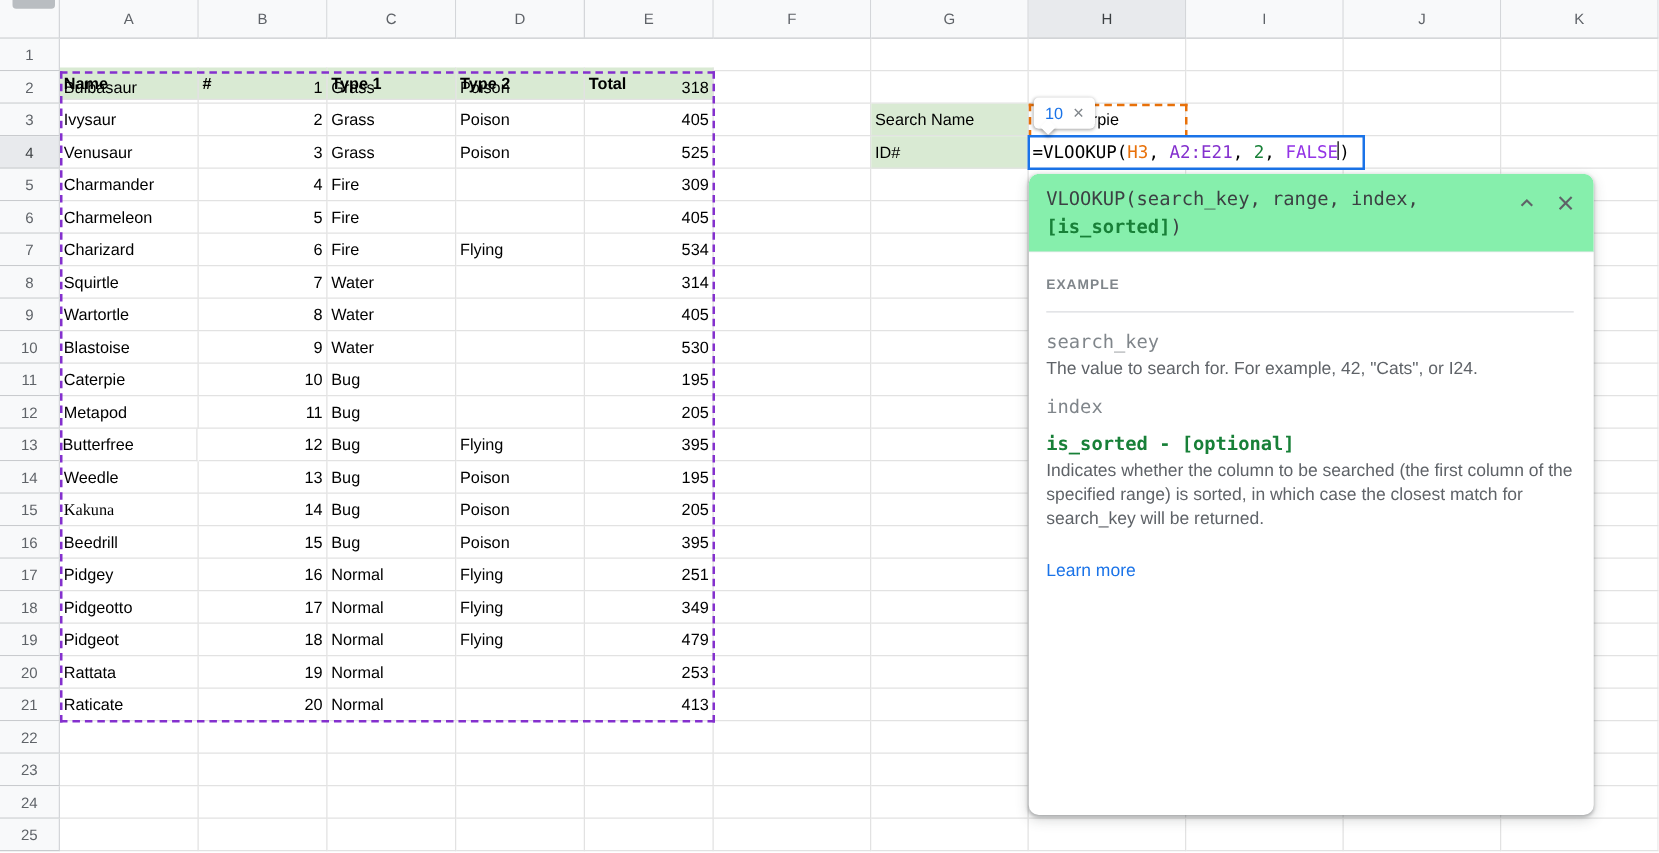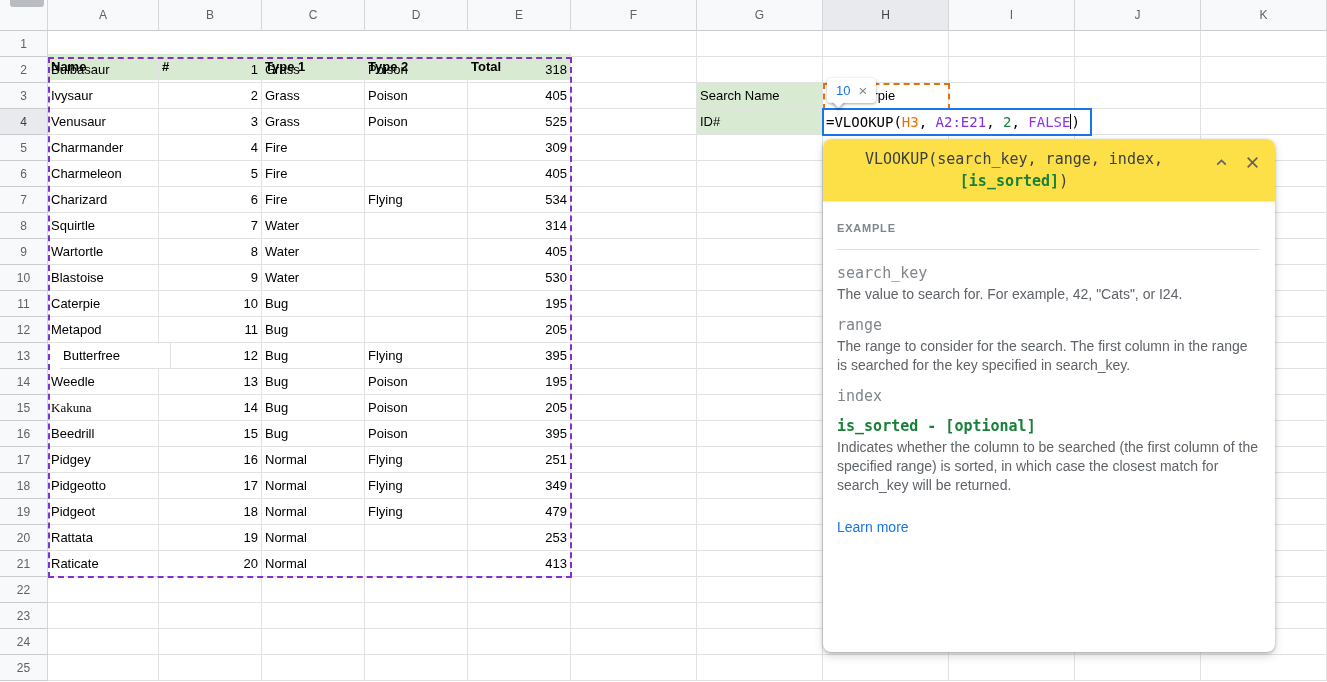--- a/index.html
+++ b/index.html
@@ -46,23 +46,23 @@
   #preview-chip .val { color:var(--blue); }
   #preview-chip .x { color:#80868b; font-size:15px; cursor:pointer; }
 
   
   #help-popup {
     position:absolute; z-index:10; background:#fff; border-radius:8px;
     box-shadow:0 1px 3px rgba(60,64,67,.35), 0 4px 10px rgba(60,64,67,.2);
     color:#5f6368; overflow:hidden;
   }
   #popup-header {
-    background:#fde047; border-bottom:1px solid #e6e8ea; border-radius:8px 8px 0 0;
+    background:#86efac; border-bottom:1px solid #e6e8ea; border-radius:8px 8px 0 0;
     padding:9px 84px 9px 14px; font-family:"DejaVu Sans Mono", monospace;
-    font-size:15px; line-height:22px; color:#3c4043; position:relative;text-align:center;
+    font-size:15px; line-height:22px; color:#3c4043; position:relative;
   }
   .green-code { color:var(--help-green); font-weight:bold; }
   .popup-icon { position:absolute; top:15px; cursor:pointer; }
   #collapse-icon { right:46px; }
   #popup-close-icon { right:15px; }
   #popup-body { padding:12px 16px 16px 14px; }
   .section-label { font-size:11px; font-weight:bold; letter-spacing:.8px; color:#80868b; margin:8px 0 5px; }
   .example-code { font-family:"DejaVu Sans Mono", monospace; font-size:13.5px; color:#202124; margin-bottom:4px; }
   .about-text { font-size:14px; line-height:19px; color:#5f6368; margin-bottom:6px; }
   .divider { border:0; border-top:1px solid #dadce0; margin:15px 0 14px; }
@@ -242,21 +242,21 @@
       <div class="cell num" style="left: 159px; top: 317px; width: 103px; height: 26px;">11</div>
       <div class="cell" style="left: 262px; top: 317px; width: 103px; height: 26px;">Bug</div>
       <div class="cell" style="left: 365px; top: 317px; width: 103px; height: 26px;"></div>
       <div class="cell num" style="left: 468px; top: 317px; width: 103px; height: 26px;">205</div>
       <div class="cell" style="left: 571px; top: 317px; width: 126px; height: 26px;"></div>
       <div class="cell" style="left: 697px; top: 317px; width: 126px; height: 26px;"></div>
       <div class="cell" style="left: 823px; top: 317px; width: 126px; height: 26px;"></div>
       <div class="cell" style="left: 949px; top: 317px; width: 126px; height: 26px;"></div>
       <div class="cell" style="left: 1075px; top: 317px; width: 126px; height: 26px;"></div>
       <div class="cell" style="left: 1201px; top: 317px; width: 126px; height: 26px;"></div>
-      <div class="cell" style="left: 60px; top: 343px; width: 111px; height: 26px;">Butterfree</div>
+      <div class="cell" style="left: 47px; top: 343px; width: 111px; height: 26px;">Butterfree</div>
       <div class="cell num" style="left: 159px; top: 343px; width: 103px; height: 26px;">12</div>
       <div class="cell" style="left: 262px; top: 343px; width: 103px; height: 26px;">Bug</div>
       <div class="cell" style="left: 365px; top: 343px; width: 103px; height: 26px;">Flying</div>
       <div class="cell num" style="left: 468px; top: 343px; width: 103px; height: 26px;">395</div>
       <div class="cell" style="left: 571px; top: 343px; width: 126px; height: 26px;"></div>
       <div class="cell" style="left: 697px; top: 343px; width: 126px; height: 26px;"></div>
       <div class="cell" style="left: 823px; top: 343px; width: 126px; height: 26px;"></div>
       <div class="cell" style="left: 949px; top: 343px; width: 126px; height: 26px;"></div>
       <div class="cell" style="left: 1075px; top: 343px; width: 126px; height: 26px;"></div>
       <div class="cell" style="left: 1201px; top: 343px; width: 126px; height: 26px;"></div>
@@ -421,24 +421,20 @@
     </div>
     <div id="popup-body">
       <div class="section-label">EXAMPLE</div>
       <hr class="divider">
       <div id="param-list">
           <div class="param">
             <div class="param-name">search_key</div>
             <div class="param-desc">The value to search for. For example, 42, "Cats", or I24.</div>
           </div>
           <div class="param">
-            <div class="param-name">range</div>
-            <div class="param-desc">The range to consider for the search. The first column in the range is searched for the key specified in search_key.</div>
-          </div>
-          <div class="param">
             <div class="param-name">index</div>
           </div>
           <div class="param">
             <div class="param-name optional">is_sorted - [optional]</div>
             <div class="param-desc">Indicates whether the column to be searched (the first column of the specified range) is sorted, in which case the closest match for search_key will be returned.</div>
           </div>
         </div>
       <a id="learn-more">Learn more</a>
     </div>
   </div>

